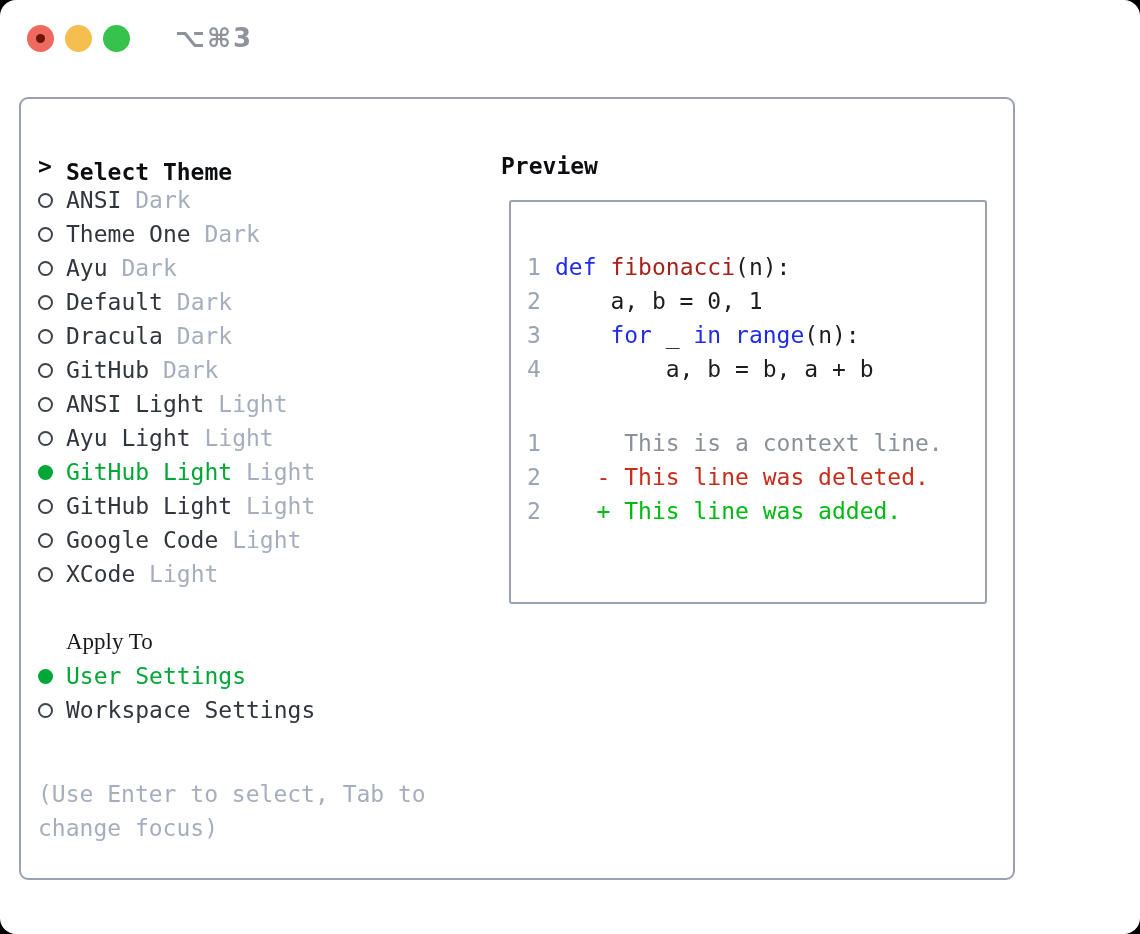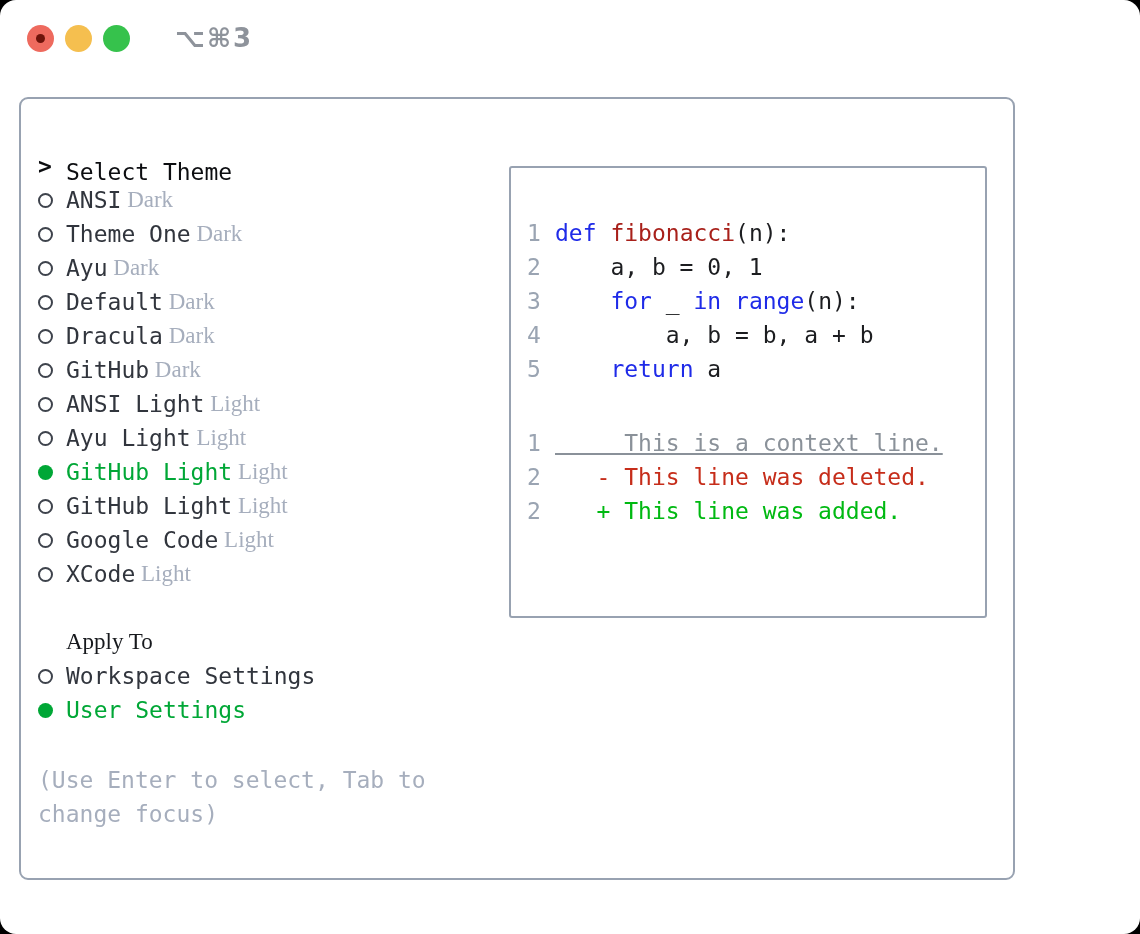--- a/index.html
+++ b/index.html
@@ -40,45 +40,45 @@
   
   .leftcol{position:absolute;left:17px;top:50px;width:442px;}
   .row{display:flex;align-items:center;height:34px;white-space:pre;font-size:23px;}
   .marker{display:inline-flex;width:28px;align-items:center;flex:0 0 28px;}
   .caret{font-weight:700;color:#0c0d10;font-size:23px;line-height:34px;}
   .radio{
     width:15px;height:15px;border-radius:50%;box-sizing:border-box;
     border:2px solid #3e434c;background:transparent;
   }
   .radio.on{border:none;background:var(--accent-green);}
-  .h-bold{font-weight:400;color:#0c0d10;margin-top:12px;}
+  .h-bold{font-weight:700;color:#0c0d10;margin-top:12px;}
   .iname{color:var(--item-text);text-align:right;}
   .row.selected .iname{color:var(--accent-green);}
-  .ivariant{color:var(--variant-gray);font-family:Liberation Serif, serif;}
+  .ivariant{color:var(--variant-gray);}
   .apply-h{color:#17191d;font-family:Liberation Serif, serif;}
   .spacer{height:34px;}
   .hint{
-    margin-top:2px;color:var(--variant-gray);font-size:23px;line-height:34px;
+    margin-top:16px;color:var(--variant-gray);font-size:23px;line-height:34px;
     width:440px;
   }
   
   .rightcol{position:absolute;left:480px;top:50px;}
   .preview-h{font-weight:700;color:#0c0d10;font-size:23px;line-height:34px;}
   .codebox{
-    margin-left:8px;margin-top:17px;width:478px;height:452px;
+    margin-left:8px;margin-top:17px;width:478px;height:404px;
     border:2px solid var(--border-gray);border-radius:3px;box-sizing:border-box;
     padding:48px 0 0 16px;overflow:hidden;background:#fff;
   }
   .cline{white-space:pre;font-size:23px;line-height:34px;color:#1c1d20;}
   .ln{display:inline-block;width:28px;color:var(--line-number-gray);}
   .tok-kw{color:var(--keyword-blue);}
   .tok-fn{color:var(--function-red);}
   .tok-pl{color:#1c1d20;}
   .gap{height:40px;}
-  .tok-ctx{color:var(--context-gray);text-decoration:underline;}
+  .tok-ctx{color:var(--context-gray);}
   .tok-del{color:var(--deleted-red);}
   .tok-add{color:var(--added-green);}
 </style>
 </head>
 <body>
 
 <div class="card">
 
   <div class="titlebar">
     <span class="tl red">
@@ -109,34 +109,34 @@
           <div class="row"><span class="marker"><span class="radio"></span></span><span class="iname">GitHub Light</span><span class="ivariant"> Light</span></div>
           <div class="row"><span class="marker"><span class="radio"></span></span><span class="iname">Google Code</span><span class="ivariant"> Light</span></div>
           <div class="row"><span class="marker"><span class="radio"></span></span><span class="iname">XCode</span><span class="ivariant"> Light</span></div>
         </div>
       <div class="spacer"></div>
       <div class="row">
         <span class="marker"></span>
         <span class="apply-h">Apply To</span>
       </div>
       <div id="apply-list">
+          <div class="row selected"><span class="marker"><span class="radio on"></span></span><span class="iname">User Settings</span></div>
           <div class="row"><span class="marker"><span class="radio"></span></span><span class="iname">Workspace Settings</span></div>
-          <div class="row selected"><span class="marker"><span class="radio on"></span></span><span class="iname">User Settings</span></div>
         </div>
       <div class="spacer"></div>
       <div class="hint">(Use Enter to select, Tab to change focus)</div>
     </div>
 
     <div class="rightcol">
+      <div class="preview-h">Preview</div>
       <div class="codebox" id="codebox">
           <div class="cline"><span class="ln">1</span><span class="tok-kw">def</span><span class="tok-pl"> </span><span class="tok-fn">fibonacci</span><span class="tok-pl">(n):</span></div>
           <div class="cline"><span class="ln">2</span><span class="tok-pl">    a, b = 0, 1</span></div>
           <div class="cline"><span class="ln">3</span><span class="tok-pl">    </span><span class="tok-kw">for</span><span class="tok-pl"> _ </span><span class="tok-kw">in</span><span class="tok-pl"> </span><span class="tok-kw">range</span><span class="tok-pl">(n):</span></div>
           <div class="cline"><span class="ln">4</span><span class="tok-pl">        a, b = b, a + b</span></div>
-          <div class="cline"><span class="ln">5</span><span class="tok-pl">    </span><span class="tok-kw">return</span><span class="tok-pl"> a</span></div>
           <div class="gap"></div>
           <div class="cline"><span class="ln">1</span><span class="tok-ctx">     This is a context line.</span></div>
           <div class="cline"><span class="ln">2</span><span class="tok-del">   - This line was deleted.</span></div>
           <div class="cline"><span class="ln">2</span><span class="tok-add">   + This line was added.</span></div>
         </div>
     </div>
 
   </div>
 </div>
 

